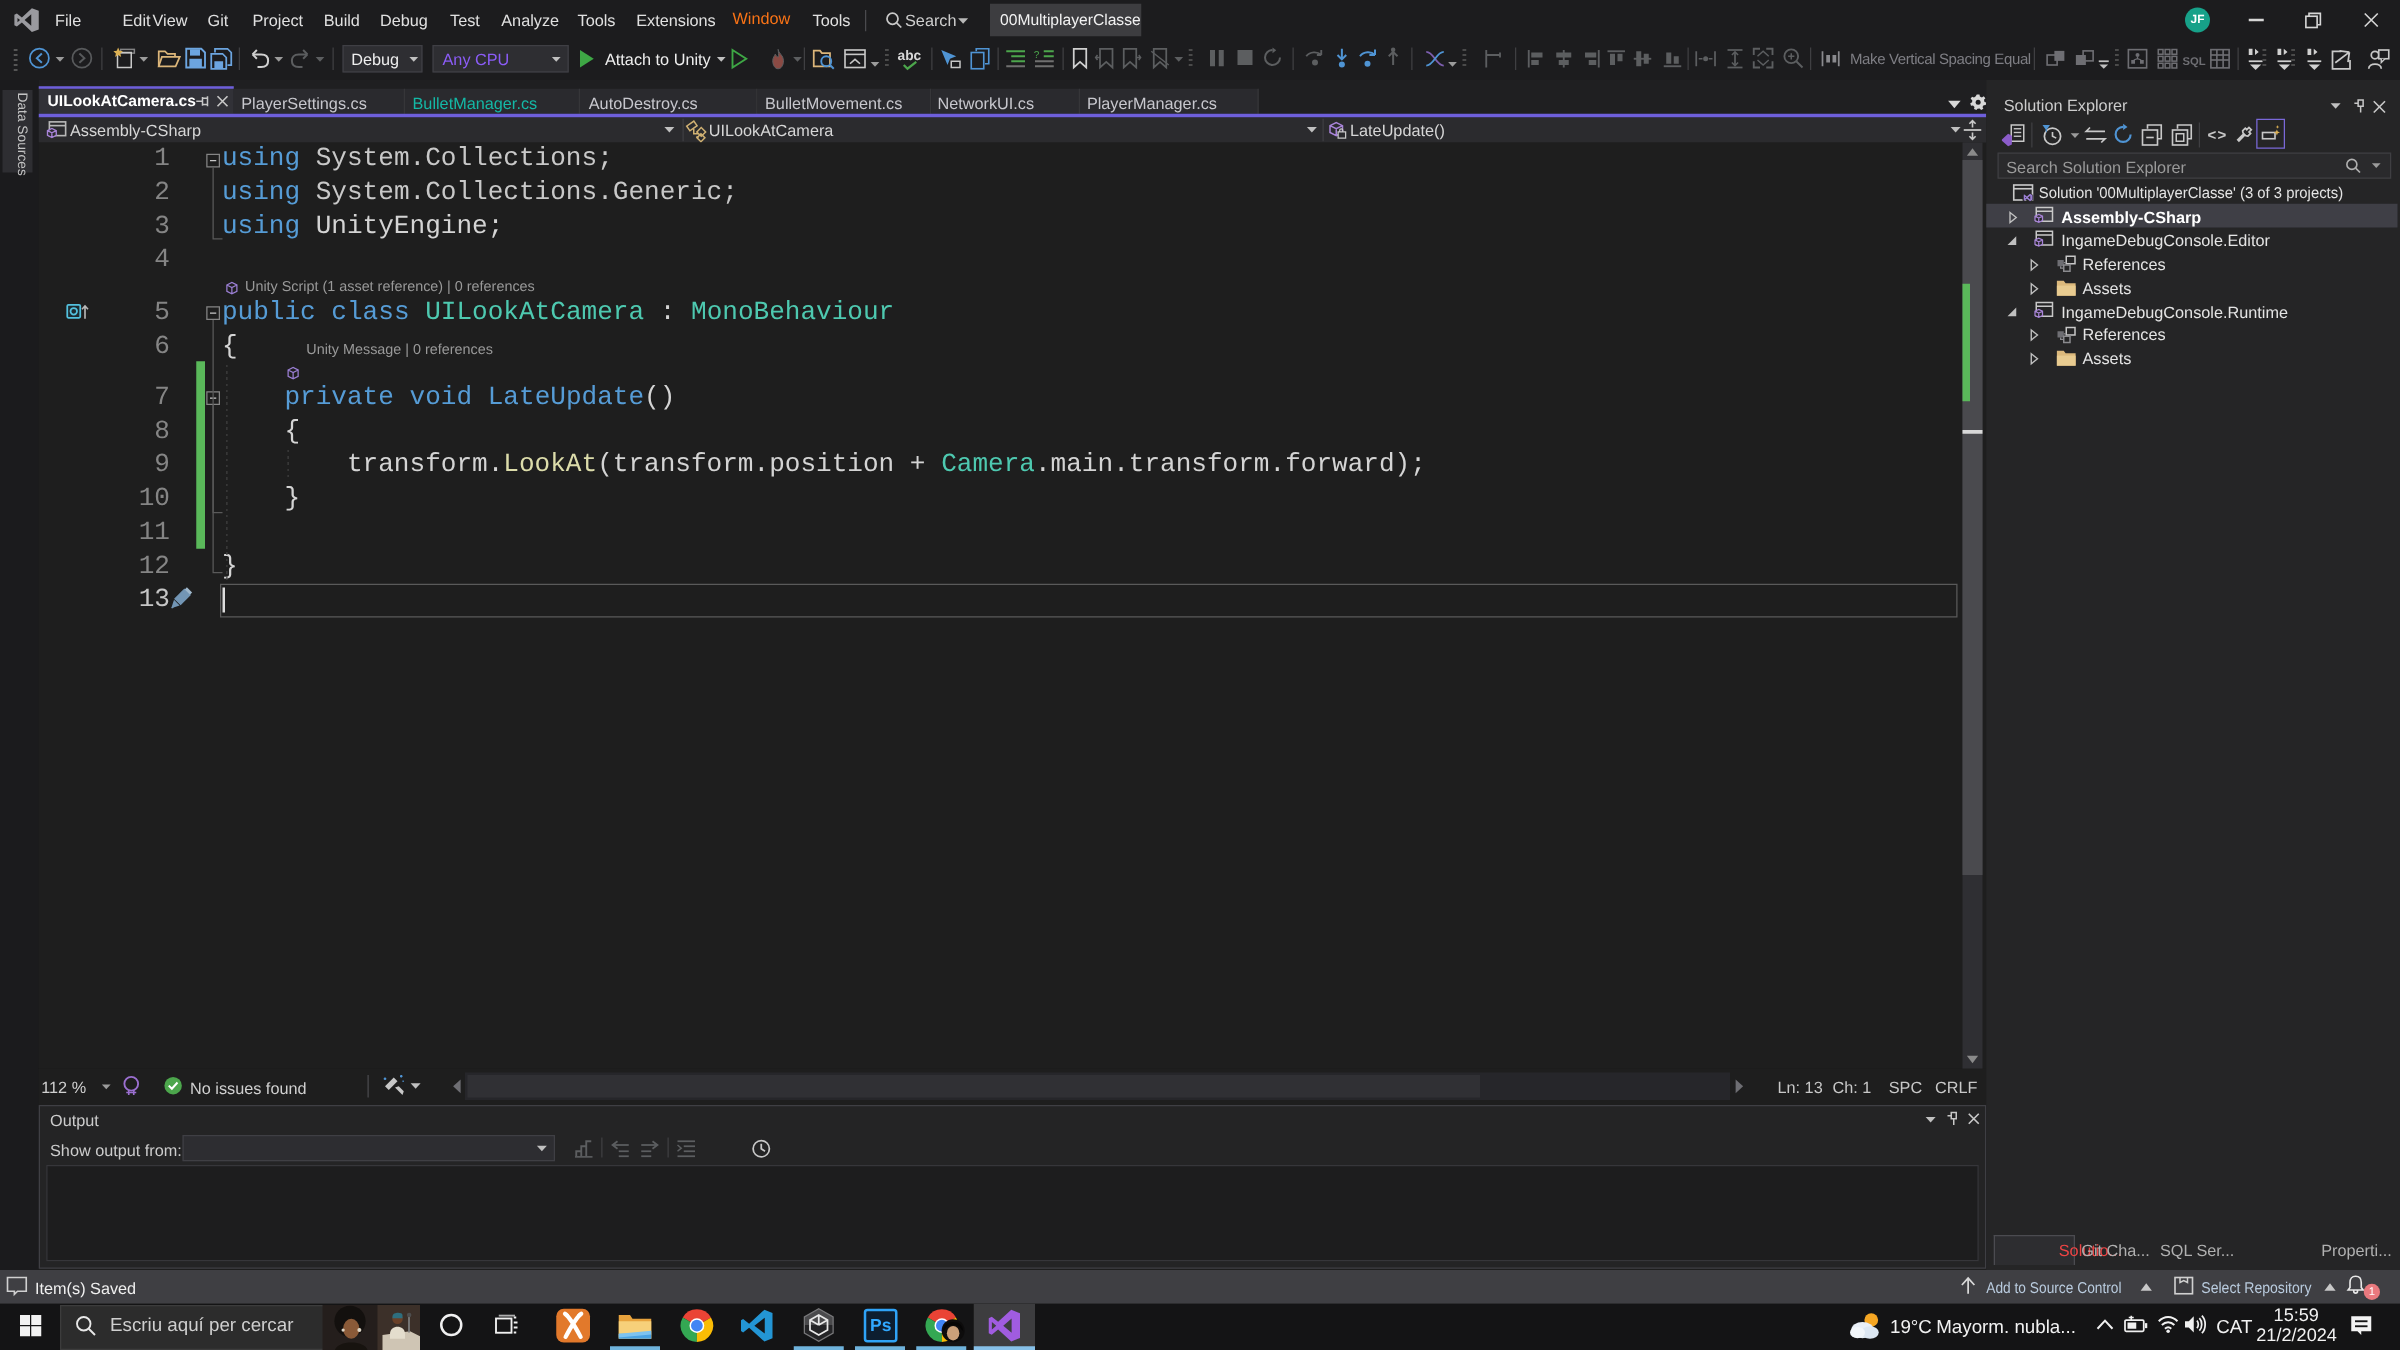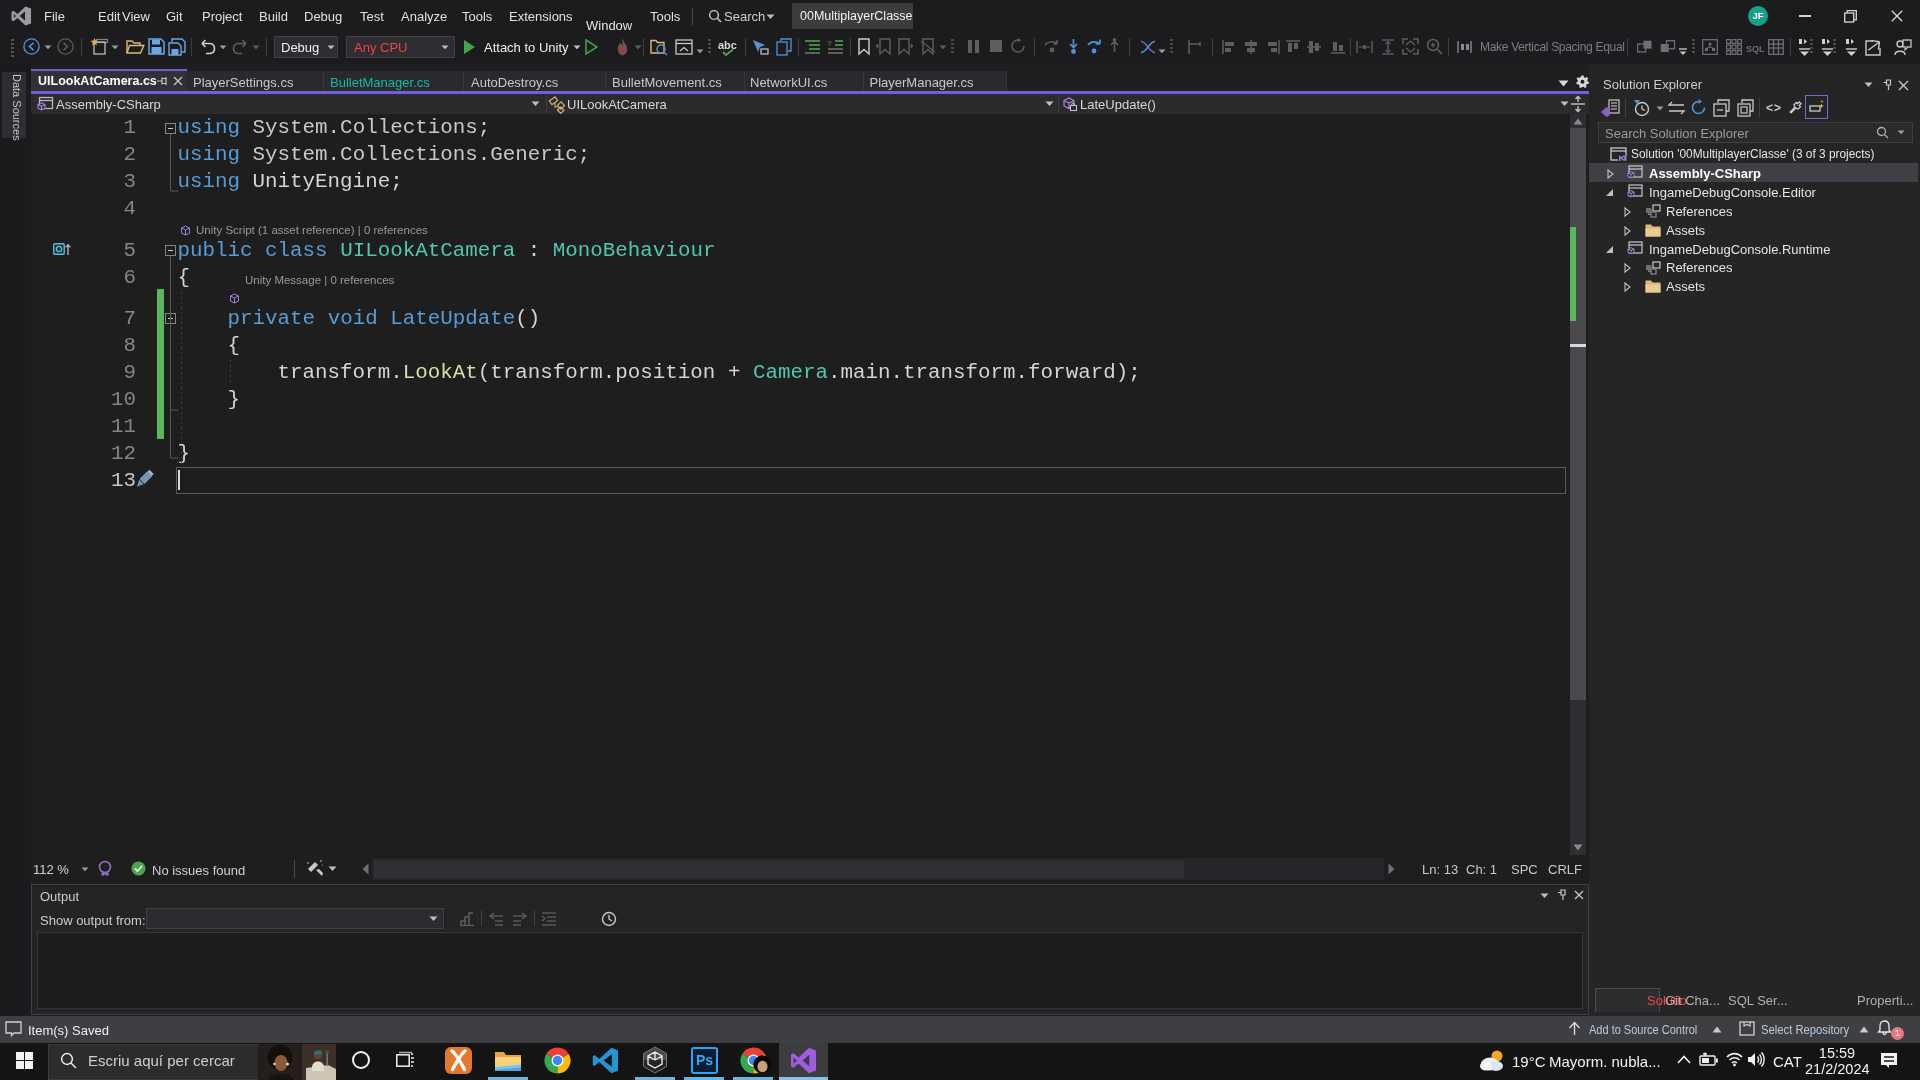--- a/index.html
+++ b/index.html
@@ -21,21 +21,21 @@
 <div class="ab t13" style="left:98px;top:9px;color:#e0e0e0">Edit</div>
 <div class="ab t13" style="left:122px;top:9px;color:#e0e0e0">View</div>
 <div class="ab t13" style="left:166px;top:9px;color:#e0e0e0">Git</div>
 <div class="ab t13" style="left:202px;top:9px;color:#e0e0e0">Project</div>
 <div class="ab t13" style="left:259px;top:9px;color:#e0e0e0">Build</div>
 <div class="ab t13" style="left:304px;top:9px;color:#e0e0e0">Debug</div>
 <div class="ab t13" style="left:360px;top:9px;color:#e0e0e0">Test</div>
 <div class="ab t13" style="left:401px;top:9px;color:#e0e0e0">Analyze</div>
 <div class="ab t13" style="left:462px;top:9px;color:#e0e0e0">Tools</div>
 <div class="ab t13" style="left:509px;top:9px;color:#e0e0e0">Extensions</div>
-<div class="ab t13" style="left:586px;top:18px;color:#e5e5e5">Window</div>
+<div class="ab t13" style="left:586px;top:7px;color:#f97316">Window</div>
 <div class="ab t13" style="left:650px;top:9px;color:#e0e0e0">Tools</div>
 <div class="ab sep" style="left:692px;top:8px;height:17px;background:#4a4a4e"></div>
 
 <svg class="ab" style="left:708px;top:9px" width="14" height="14" viewBox="0 0 14 14">
     <circle cx="6" cy="6" r="4.4" fill="none" stroke="#c8c8c8" stroke-width="1.4"></circle>
     <line x1="9.3" y1="9.3" x2="13" y2="13" stroke="#c8c8c8" stroke-width="1.4"></line>
   </svg>
 <div class="ab t13" style="left:724px;top:9px;color:#cecece">Search</div>
 <svg class="ab" style="left:766px;top:14px" width="9" height="6" viewBox="0 0 9 6">
     <path d="M0.5 0.5 L4.5 5 L8.5 0.5 Z" fill="#b8b8b8"></path>
@@ -112,21 +112,21 @@
   </svg>
 <div class="ab sep" style="left:266px;top:38px;height:18px;"></div>
 
 <div class="ab" style="left:274px;top:36px;width:64px;height:22px;background:#2e2e32;border:1px solid #3f3f44;"></div>
 <div class="ab t13" style="left:281px;top:40px;color:#eeeeee">Debug</div>
 <svg class="ab" style="left:327px;top:45px" width="8" height="5" viewBox="0 0 8 5">
     <path d="M0.5 0.5 L4 4.3 L7.5 0.5 Z" fill="#c0c0c0"></path>
   </svg>
 
 <div class="ab" style="left:346px;top:36px;width:109px;height:22px;background:#2e2e32;border:1px solid #3f3f44;"></div>
-<div class="ab t13" style="left:354px;top:40px;color:#ef4444">Any CPU</div>
+<div class="ab t13" style="left:354px;top:40px;color:#8b5cf6">Any CPU</div>
 <svg class="ab" style="left:441px;top:45px" width="8" height="5" viewBox="0 0 8 5">
     <path d="M0.5 0.5 L4 4.3 L7.5 0.5 Z" fill="#c0c0c0"></path>
   </svg>
 
 <svg class="ab" style="left:463px;top:39px" width="13" height="16" viewBox="0 0 13 16">
     <path d="M1 1 L12 8 L1 15 Z" fill="#3ea745"></path>
   </svg>
 <div class="ab t13" style="left:484px;top:40px;color:#eeeeee">Attach to Unity</div>
 <svg class="ab" style="left:573px;top:45px" width="8" height="5" viewBox="0 0 8 5">
     <path d="M0.5 0.5 L4 4.3 L7.5 0.5 Z" fill="#c0c0c0"></path>

